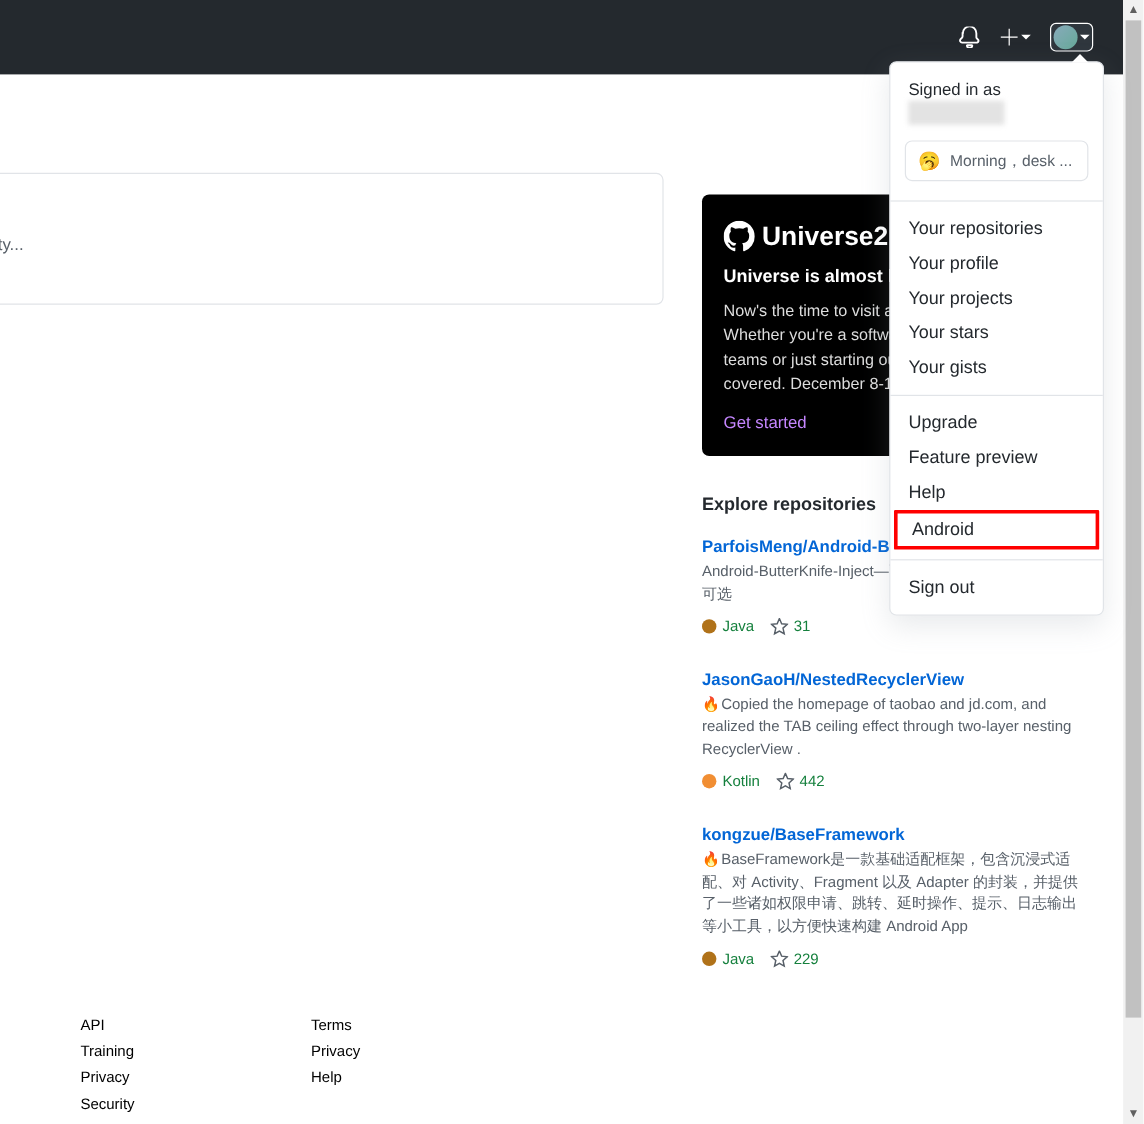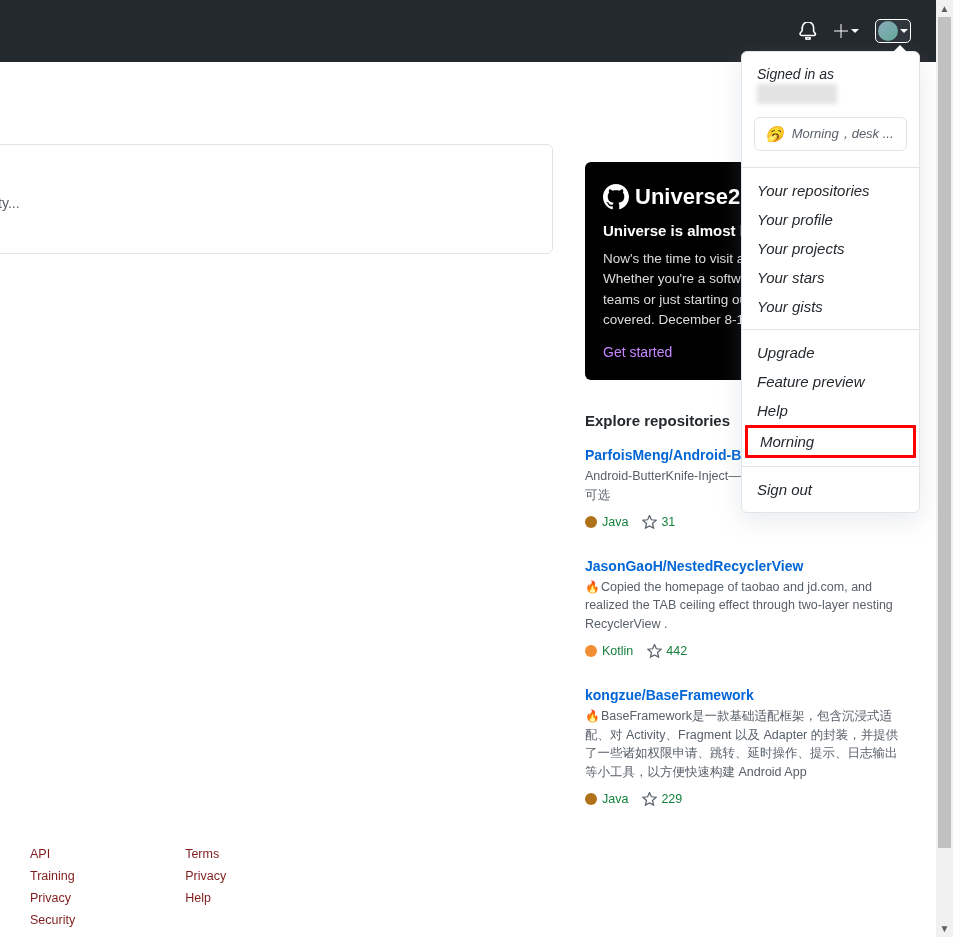--- a/index.html
+++ b/index.html
@@ -32,24 +32,24 @@
 .repo-name { font-size: 14px; font-weight: 600; color: #0366d6; margin-bottom: 4px; }
 .repo-name-text { cursor: pointer; }
 .repo-desc { font-size: 12.5px; color: #586069; line-height: 1.5; margin-bottom: 10px; }
 .repo-meta { display: flex; align-items: center; gap: 14px; font-size: 12.5px; color: #15803d; }
 .lang { display: flex; align-items: center; gap: 5px; }
 .lang-dot { width: 12px; height: 12px; border-radius: 50%; }
 .star-group { display: flex; align-items: center; gap: 4px; }
 .explore-more { font-size: 14px; color: #586069; cursor: pointer; }
 .footer { position: absolute; bottom: 0; left: 0; right: 17px; height: 90px; display: flex; gap: 110px; padding: 0 30px; font-size: 12.5px; color: #586069; }
 .footer-col { display: flex; flex-direction: column; gap: 8px; padding-top: 0; }
-.footer-col a { color: #7f1d1d; text-decoration: none; cursor: pointer; }
+.footer-col a { color: #000000; text-decoration: none; cursor: pointer; margin-left: 37px; }
 .dropdown { position: absolute; top: 51px; right: 33px; width: 179px; background: #fff; border: 1px solid #e1e4e8; border-radius: 6px; box-shadow: 0 8px 24px rgba(140,149,159,0.2); z-index: 50; }
 .dropdown::before { content: ""; position: absolute; top: -7px; right: 12px; width: 0; height: 0; border-left: 7px solid transparent; border-right: 7px solid transparent; border-bottom: 7px solid #fff; }
-.dropdown-sec { padding: 8px 0; font-style: italic; }
+.dropdown-sec { padding: 8px 0; }
 .dropdown-divider { height: 1px; background: #e1e4e8; }
 .dd-head { padding: 6px 15px 2px 15px; font-size: 14px; }
 .dd-username { padding: 0 15px 6px 15px; }
 .dd-username-blur { display: inline-block; width: 80px; height: 20px; background: #e3e3e3; filter: blur(2px); }
 .status-chip { margin: 4px 12px 8px 12px; border: 1px solid #e1e4e8; border-radius: 6px; padding: 7px 10px; display: flex; align-items: center; gap: 8px; font-size: 13px; color: #586069; cursor: pointer; background: #fff; overflow: hidden; white-space: nowrap; }
 .status-emoji { font-size: 15px; }
 .dd-item { padding: 6px 15px; font-size: 15px; color: #24292e; cursor: pointer; }
 .dd-item.highlighted { border: 3px solid #ff0000; border-radius: 1px; margin: 0 3px; padding: 5px 12px; }
 .fire { font-size: 12px; margin-right: 1px; }
 </style>
@@ -153,21 +153,21 @@
         <div class="dd-item">Your profile</div>
         <div class="dd-item">Your projects</div>
         <div class="dd-item">Your stars</div>
         <div class="dd-item">Your gists</div>
       </div>
     <div class="dropdown-divider"></div>
     <div class="dropdown-sec" id="dd-sec-b">
         <div class="dd-item">Upgrade</div>
         <div class="dd-item">Feature preview</div>
         <div class="dd-item">Help</div>
-        <div class="dd-item highlighted">Morning</div>
+        <div class="dd-item highlighted">Android</div>
       </div>
     <div class="dropdown-divider"></div>
     <div class="dropdown-sec" id="dd-sec-c">
         <div class="dd-item">Sign out</div>
       </div>
   </div>
 
   <div class="footer">
     <div class="footer-col" id="footer-col1">
         <a>API</a>

